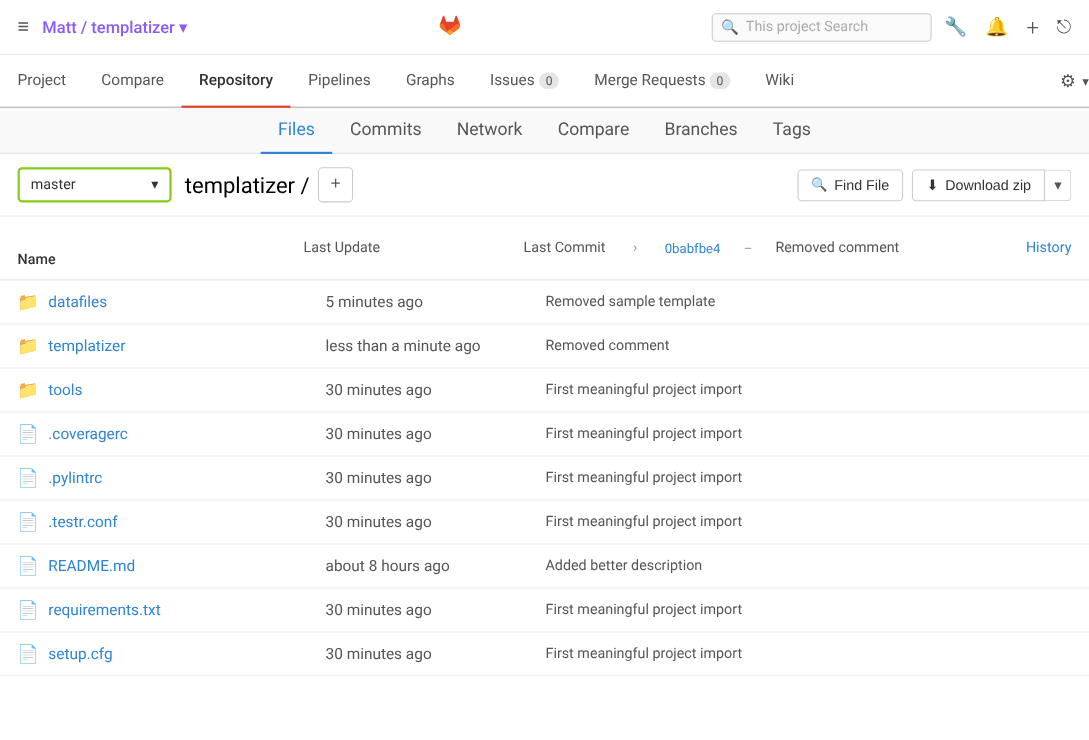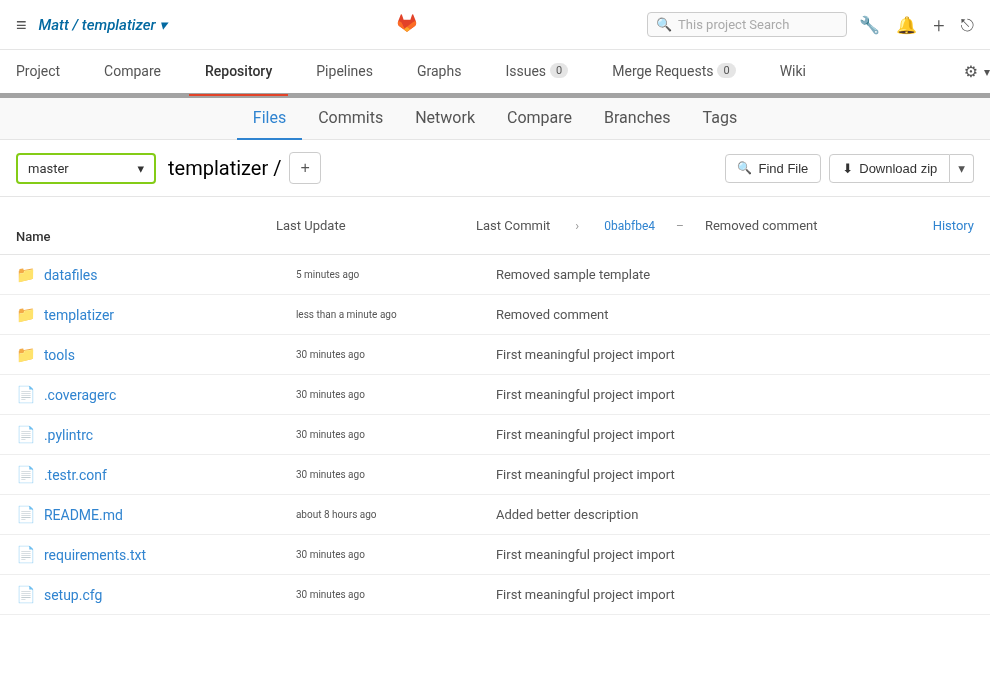--- a/index.html
+++ b/index.html
@@ -6,36 +6,36 @@
     body { font-family: -apple-system, BlinkMacSystemFont, 'Segoe UI', Roboto, sans-serif; font-size: 14px; color: #333; background: #fff; }
 
     
     .top-nav {
       display: flex; align-items: center; padding: 0 16px;
       background: #fff; border-bottom: 1px solid #e5e5e5;
       height: 50px; gap: 12px;
     }
     .hamburger { font-size: 18px; cursor: pointer; color: #555; }
     .project-title { font-size: 15px; font-weight: 500; color: #333; }
-    .project-title span { color: #0369a1; font-style: italic; }
+    .project-title span { color: #8b5cf6; }
     .gitlab-logo { margin: 0 auto; }
     .gitlab-logo svg { width: 36px; height: 36px; }
     .search-box {
       display: flex; align-items: center;
       border: 1px solid #ccc; border-radius: 4px;
       padding: 4px 8px; background: #fafafa;
       font-size: 13px; color: #999; gap: 6px; min-width: 200px;
     }
     .nav-icons { display: flex; align-items: center; gap: 16px; color: #555; font-size: 18px; }
 
     
     .main-nav {
-      display: flex; align-items: center; justify-content: center;
-      border-bottom: 5px solid #a3a3a3; padding: 0;
-      background: #fff; height: 48px; gap: 12px;
+      display: flex; justify-content: center;
+      border-bottom: 1px solid #a3a3a3; padding: 0;
+      background: #fff; height: 48px; gap: 0;
     }
     .main-nav-item {
       padding: 14px 16px; font-size: 14px; color: #555;
       cursor: pointer; text-decoration: none;
       border-bottom: 2px solid transparent; height: 48px;
       display: flex; align-items: center; gap: 4px;
     }
     .main-nav-item.active { color: #333; border-bottom: 2px solid #e24329; font-weight: 500; }
     .badge {
       background: #e5e5e5; color: #555; border-radius: 10px;
@@ -100,21 +100,21 @@
     .col-history { margin-left: auto; color: #3084d0; cursor: pointer; }
     .commit-link { color: #3084d0; font-size: 12px; }
     .commit-sep { color: #999; font-size: 12px; }
 
     .file-row {
       display: flex; align-items: center; padding: 10px 16px;
       border-bottom: 1px solid #eee; font-size: 14px;
     }
     .file-icon { margin-right: 8px; color: #555; font-size: 16px; }
     .file-name { flex: 0 0 252px; color: #3084d0; cursor: pointer; }
-    .file-update { flex: 0 0 200px; color: #555; font-size: 10px; }
+    .file-update { flex: 0 0 200px; color: #555; font-size: 14px; }
     .file-commit { flex: 1; color: #555; font-size: 13px; }
 
     .gear-icon { font-size: 16px; color: #555; cursor: pointer; }
     .chevron { font-size: 12px; color: #555; }
   </style>
 </head>
 <body>
 
 <div class="top-nav">
   <span class="hamburger">≡</span>

